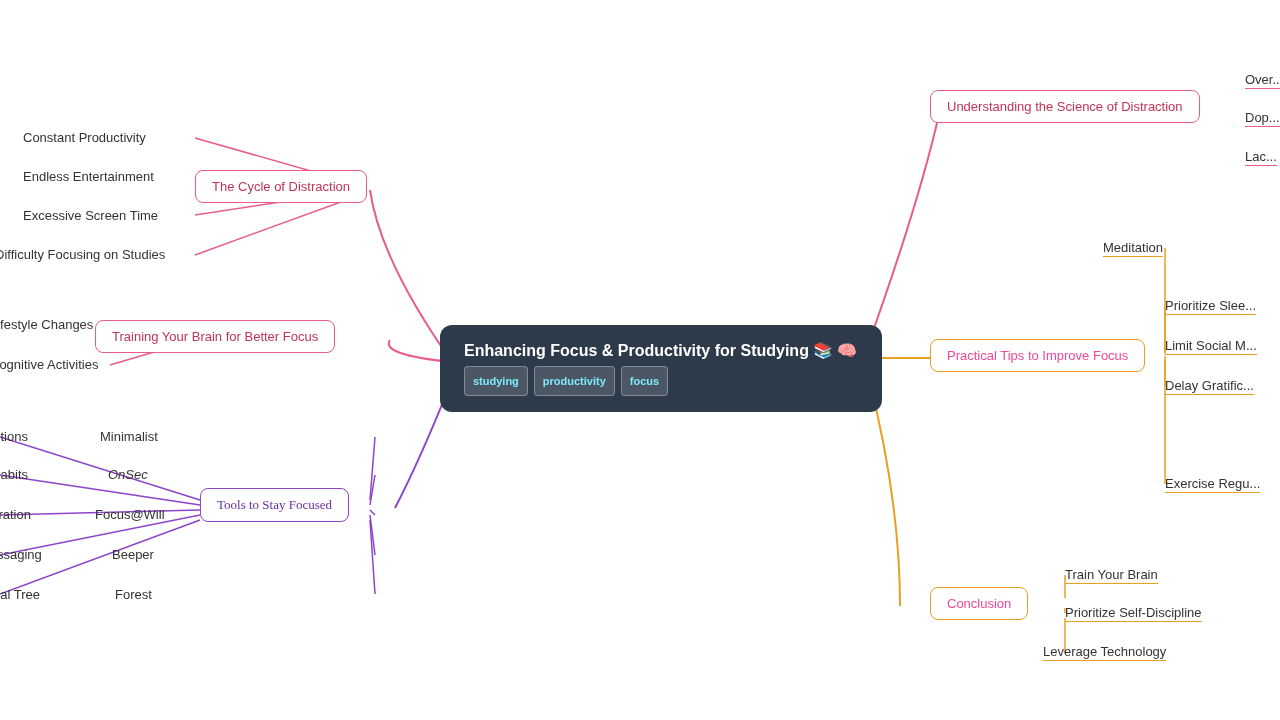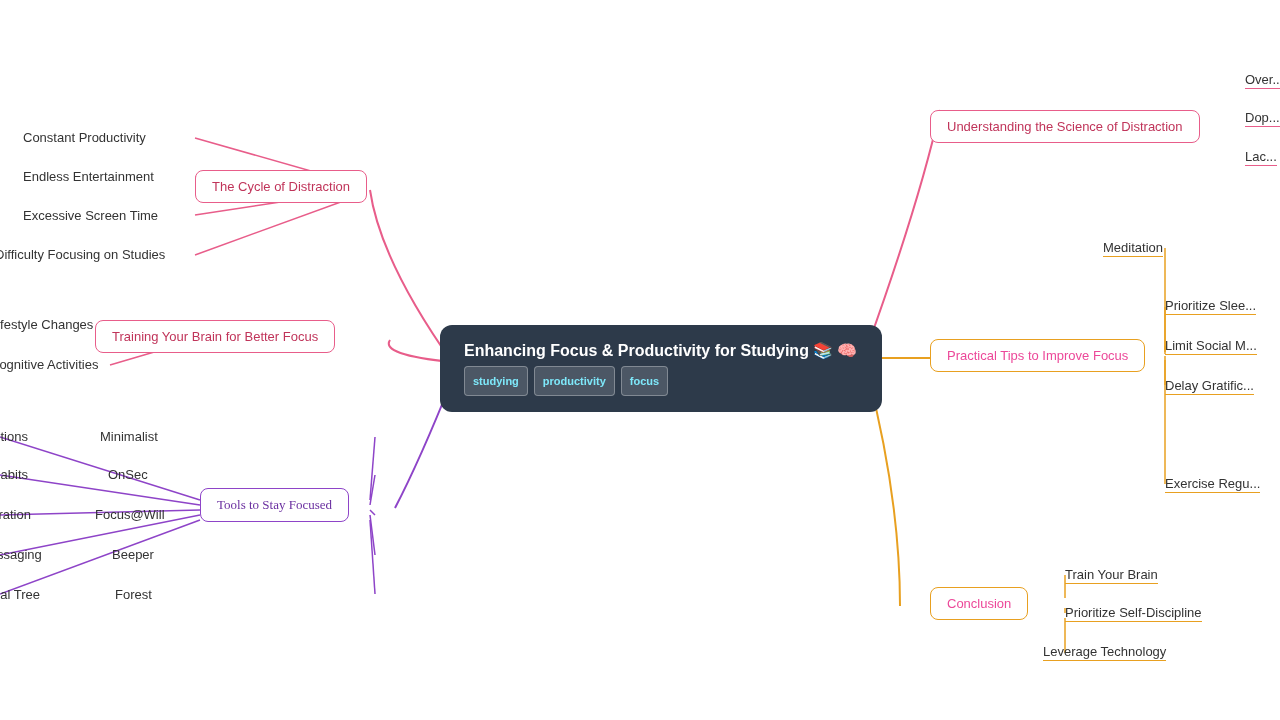--- a/index.html
+++ b/index.html
@@ -202,34 +202,34 @@
 <div class="node" style="left: -50px; top: 545px;">
   <span class="leaf-text">Late Messaging</span>
 </div>
 <div class="node" style="left: -50px; top: 585px;">
   <span class="leaf-text">w a Virtual Tree</span>
 </div>
 
 <div class="node" style="left: 100px; top: 427px;">
   <span class="leaf-text">Minimalist</span>
 </div>
-<div class="node" style="left: 108px; top: 465px;">
+<div class="node" style="left: 108px; top: 465px; font-style: italic;">
   <span class="leaf-text">OnSec</span>
 </div>
 <div class="node" style="left: 95px; top: 505px;">
   <span class="leaf-text">Focus@Will</span>
 </div>
 <div class="node" style="left: 112px; top: 545px;">
   <span class="leaf-text">Beeper</span>
 </div>
 <div class="node" style="left: 115px; top: 585px;">
   <span class="leaf-text">Forest</span>
 </div>
 
-<div class="node node-pink" style="left: 930px; top: 90px; margin-top: 20px;">
+<div class="node node-pink" style="left: 930px; top: 90px;">
   <div class="node-box">Understanding the Science of Distraction</div>
 </div>
 
 <div class="node" style="left: 1245px; top: 70px;">
   <span class="leaf-text leaf-underline">Over...</span>
 </div>
 <div class="node" style="left: 1245px; top: 108px;">
   <span class="leaf-text leaf-underline">Dop...</span>
 </div>
 <div class="node" style="left: 1245px; top: 147px;">

